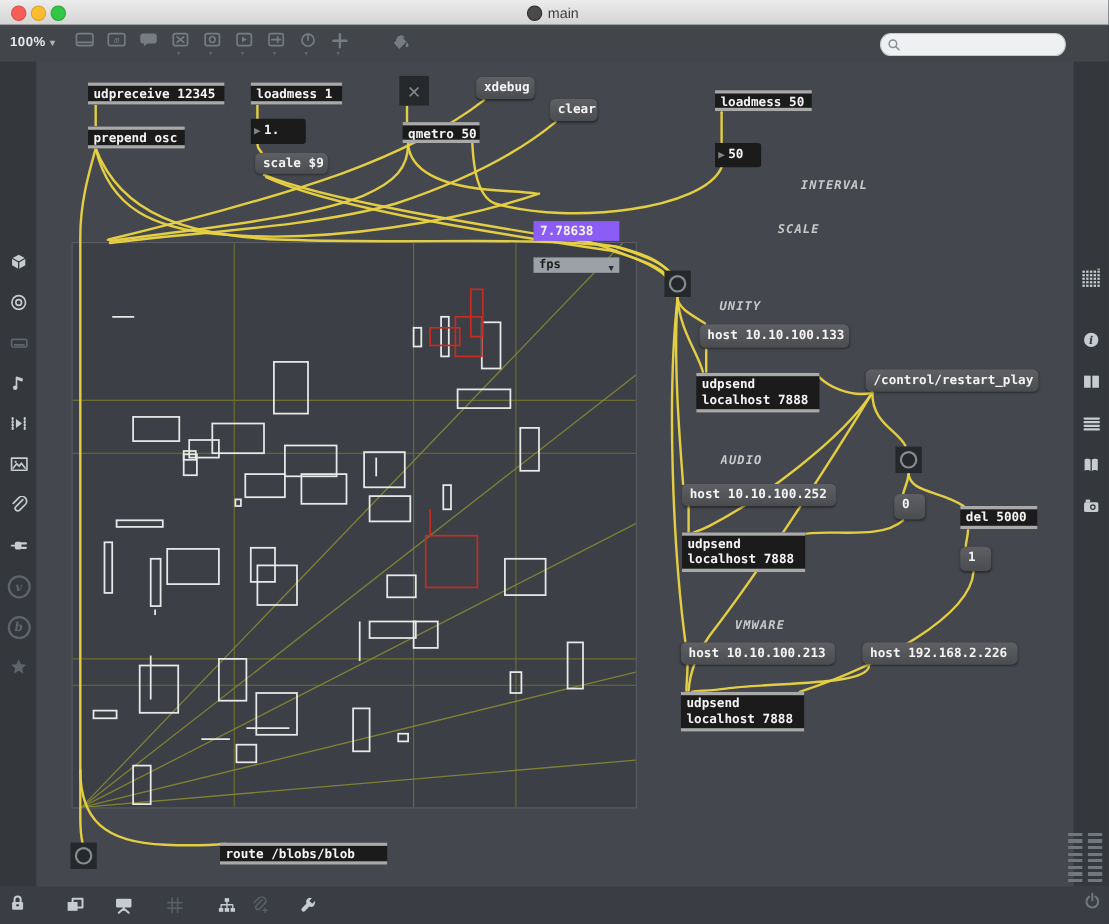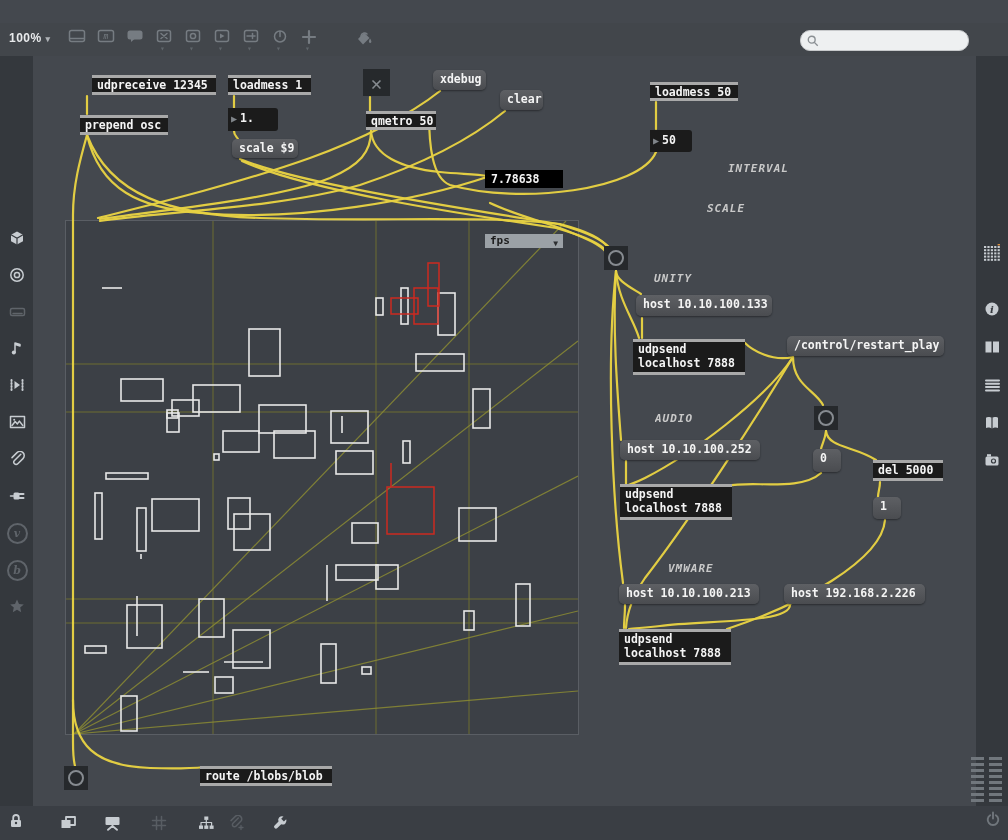--- a/index.html
+++ b/index.html
@@ -48,35 +48,42 @@
   .patch{position:absolute;left:0;top:0;width:1008px;height:840px;}
   .pwindow{position:absolute;background:#3c4046;border:1px solid #5a5e64;}
   .cords{position:absolute;left:0;top:0;width:1008px;height:840px;pointer-events:none;}
   .pobj{position:absolute;box-sizing:border-box;font-size:11.5px;font-weight:bold;color:#f4f4f4;
     white-space:pre;overflow:hidden;line-height:14px;}
   .t-object{background:#1b1b1b;border-top:3px solid #a9a9a9;border-bottom:3px solid #a9a9a9;padding:0 5px;}
   .t-message{background:linear-gradient(#5e6064,#4a4c50);border-radius:5px;padding:2px 7px;
     box-shadow:0 1px 2px rgba(0,0,0,.4);}
   .t-number{background:#1b1b1b;border-radius:0 3px 3px 0;padding:3px 4px 3px 3px;}
   .t-number .tri{color:#80858a;font-size:10px;margin-right:3px;}
-  .t-numdisplay{background:#000000;padding:2px 6px;}
+  .t-numdisplay{background:#8b5cf6;padding:2px 6px;margin-top:31px;}
   .t-umenu{background:#9ba1a6;color:#1d1d1d;padding:0 5px;font-size:11px;line-height:14px;margin-top:45px;}
   .t-umenu .car{position:absolute;right:5px;top:3px;font-size:8px;color:#2c2e30;}
   .t-comment{background:transparent;color:#c9c9c9;font-style:italic;letter-spacing:1px;font-size:11px;}
   .t-toggle,.t-button{background:#26292c;display:flex;align-items:center;justify-content:center;}
   .t-toggle{color:#868b90;font-size:19px;font-weight:bold;}
   .t-button i{display:block;width:12px;height:12px;border:2.5px solid #868b90;border-radius:50%;}
   .lockwrap{position:absolute;left:8px;top:813px;color:#c7ccd1;}
   .powerwrap{position:absolute;right:7px;top:811px;color:#70767c;}
 </style>
 </head>
 <body>
 
 <div class="window">
 
+  <div class="titlebar">
+    <span class="tl red"></span>
+    <span class="tl yel"></span>
+    <span class="tl grn"></span>
+    <span class="doc-icon"></span>
+    <span class="wtitle">main</span>
+  </div>
 
   <div class="toolbar">
     <span class="zoomctl">
       <span>100%</span> <span class="car">▾</span>
     </span>
     <div class="tb-icons" id="tb-icons">
         <span class="tbi">
           <svg width="18" height="14" viewBox="0 0 18 14" fill="none" stroke="currentColor" stroke-width="1.5" stroke-linecap="round" stroke-linejoin="round">
             <rect x="1.5" y="1.5" width="15" height="11" rx="2"></rect>
             <line x1="2" y1="9.5" x2="16" y2="9.5"></line>
@@ -243,21 +250,21 @@
         <path d="M793,357 C755,420 690,520 645,578 C632,597 627,612 626,628" fill="none" stroke="#e7d243" stroke-width="2.2" stroke-linecap="round" opacity="0.97"></path>
         <path d="M826,431 C825,440 822,444 821,449" fill="none" stroke="#e7d243" stroke-width="2.2" stroke-linecap="round" opacity="0.97"></path>
         <path d="M826,431 C828,448 855,446 876,460" fill="none" stroke="#e7d243" stroke-width="2.2" stroke-linecap="round" opacity="0.97"></path>
         <path d="M880,482 C880,488 878,492 878,497" fill="none" stroke="#e7d243" stroke-width="2.2" stroke-linecap="round" opacity="0.97"></path>
         <path d="M821,473 C800,492 750,480 728,486" fill="none" stroke="#e7d243" stroke-width="2.2" stroke-linecap="round" opacity="0.97"></path>
         <path d="M885,520 C882,560 800,605 727,629" fill="none" stroke="#e7d243" stroke-width="2.2" stroke-linecap="round" opacity="0.97"></path>
         <path d="M626,461 C626,470 626,477 626,484" fill="none" stroke="#e7d243" stroke-width="2.2" stroke-linecap="round" opacity="0.97"></path>
         <path d="M625,605 C625,615 624,621 624,628" fill="none" stroke="#e7d243" stroke-width="2.2" stroke-linecap="round" opacity="0.97"></path>
         <path d="M790,605 C790,624 700,620 660,626 C645,628 635,628 629,629" fill="none" stroke="#e7d243" stroke-width="2.2" stroke-linecap="round" opacity="0.97"></path>
       </svg>
-      <div class="pobj t-object" style="left: 92px; top: 75px; width: 124px; height: 20px;">udpreceive 12345</div>
+      <div class="pobj t-object" style="left: 80px; top: 75px; width: 124px; height: 20px;">udpreceive 12345</div>
       <div class="pobj t-object" style="left: 80px; top: 115px; width: 88px; height: 20px;">prepend osc</div>
       <div class="pobj t-object" style="left: 228px; top: 75px; width: 83px; height: 20px;">loadmess 1</div>
       <div class="pobj t-number" style="left: 228px; top: 108px; width: 50px; height: 23px;"><span class="tri">▶</span><span>1.</span></div>
       <div class="pobj t-message" style="left: 232px; top: 139px; width: 66px; height: 19px;">scale $9</div>
       <div class="pobj t-toggle" style="left: 363px; top: 69px; width: 27px; height: 27px;">✕</div>
       <div class="pobj t-object" style="left: 366px; top: 111px; width: 70px; height: 19px;">qmetro 50</div>
       <div class="pobj t-message" style="left: 433px; top: 70px; width: 53px; height: 20px;">xdebug</div>
       <div class="pobj t-message" style="left: 500px; top: 90px; width: 43px; height: 20px;">clear</div>
       <div class="pobj t-object" style="left: 650px; top: 82px; width: 88px; height: 19px;">loadmess 50</div>
       <div class="pobj t-number" style="left: 650px; top: 130px; width: 42px; height: 22px;"><span class="tri">▶</span><span>50</span></div>
@@ -278,21 +285,21 @@
       <div class="pobj t-button" style="left: 814px; top: 406px; width: 24px; height: 24px;"><i></i></div>
       <div class="pobj t-message" style="left: 813px; top: 449px; width: 28px; height: 23px;">0</div>
       <div class="pobj t-object" style="left: 873px; top: 460px; width: 70px; height: 21px;">del 5000</div>
       <div class="pobj t-message" style="left: 873px; top: 497px; width: 28px; height: 22px;">1</div>
       <div class="pobj t-comment" style="left: 668px; top: 562px; width: 54px; height: 14px; font-style: italic;">VMWARE</div>
       <div class="pobj t-message" style="left: 619px; top: 584px; width: 140px; height: 20px;">host 10.10.100.213</div>
       <div class="pobj t-message" style="left: 784px; top: 584px; width: 141px; height: 20px;">host 192.168.2.226</div>
       <div class="pobj t-object" style="left: 619px; top: 629px; width: 112px; height: 36px;">udpsend
 localhost 7888</div>
       <div class="pobj t-button" style="left: 64px; top: 766px; width: 24px; height: 24px;"><i></i></div>
-      <div class="pobj t-object" style="left: 200px; top: 766px; width: 132px; height: 20px;">route /blobs/blob</div>
+      <div class="pobj t-object" style="left: 200px; top: 766px; width: 152px; height: 20px;">route /blobs/blob</div>
     </div>
 
   <div class="sidebar-l" id="sidebar-l">
       <span class="sbi" style="top: 170px; left: 5px;">
         <svg width="16" height="16" viewBox="0 0 16 16" fill="none" stroke="currentColor" stroke-width="1.5" stroke-linecap="round" stroke-linejoin="round">
           <path d="M8 1.5 L14 4.8 V11.2 L8 14.5 L2 11.2 V4.8 Z" fill="currentColor" stroke="none"></path>
           <path d="M2 4.8 L8 8.2 L14 4.8 M8 8.2 V14.5" stroke="#34383d" stroke-width="1.2"></path>
         </svg>
       </span>
       <span class="sbi" style="top: 207px; left: 5px;">

